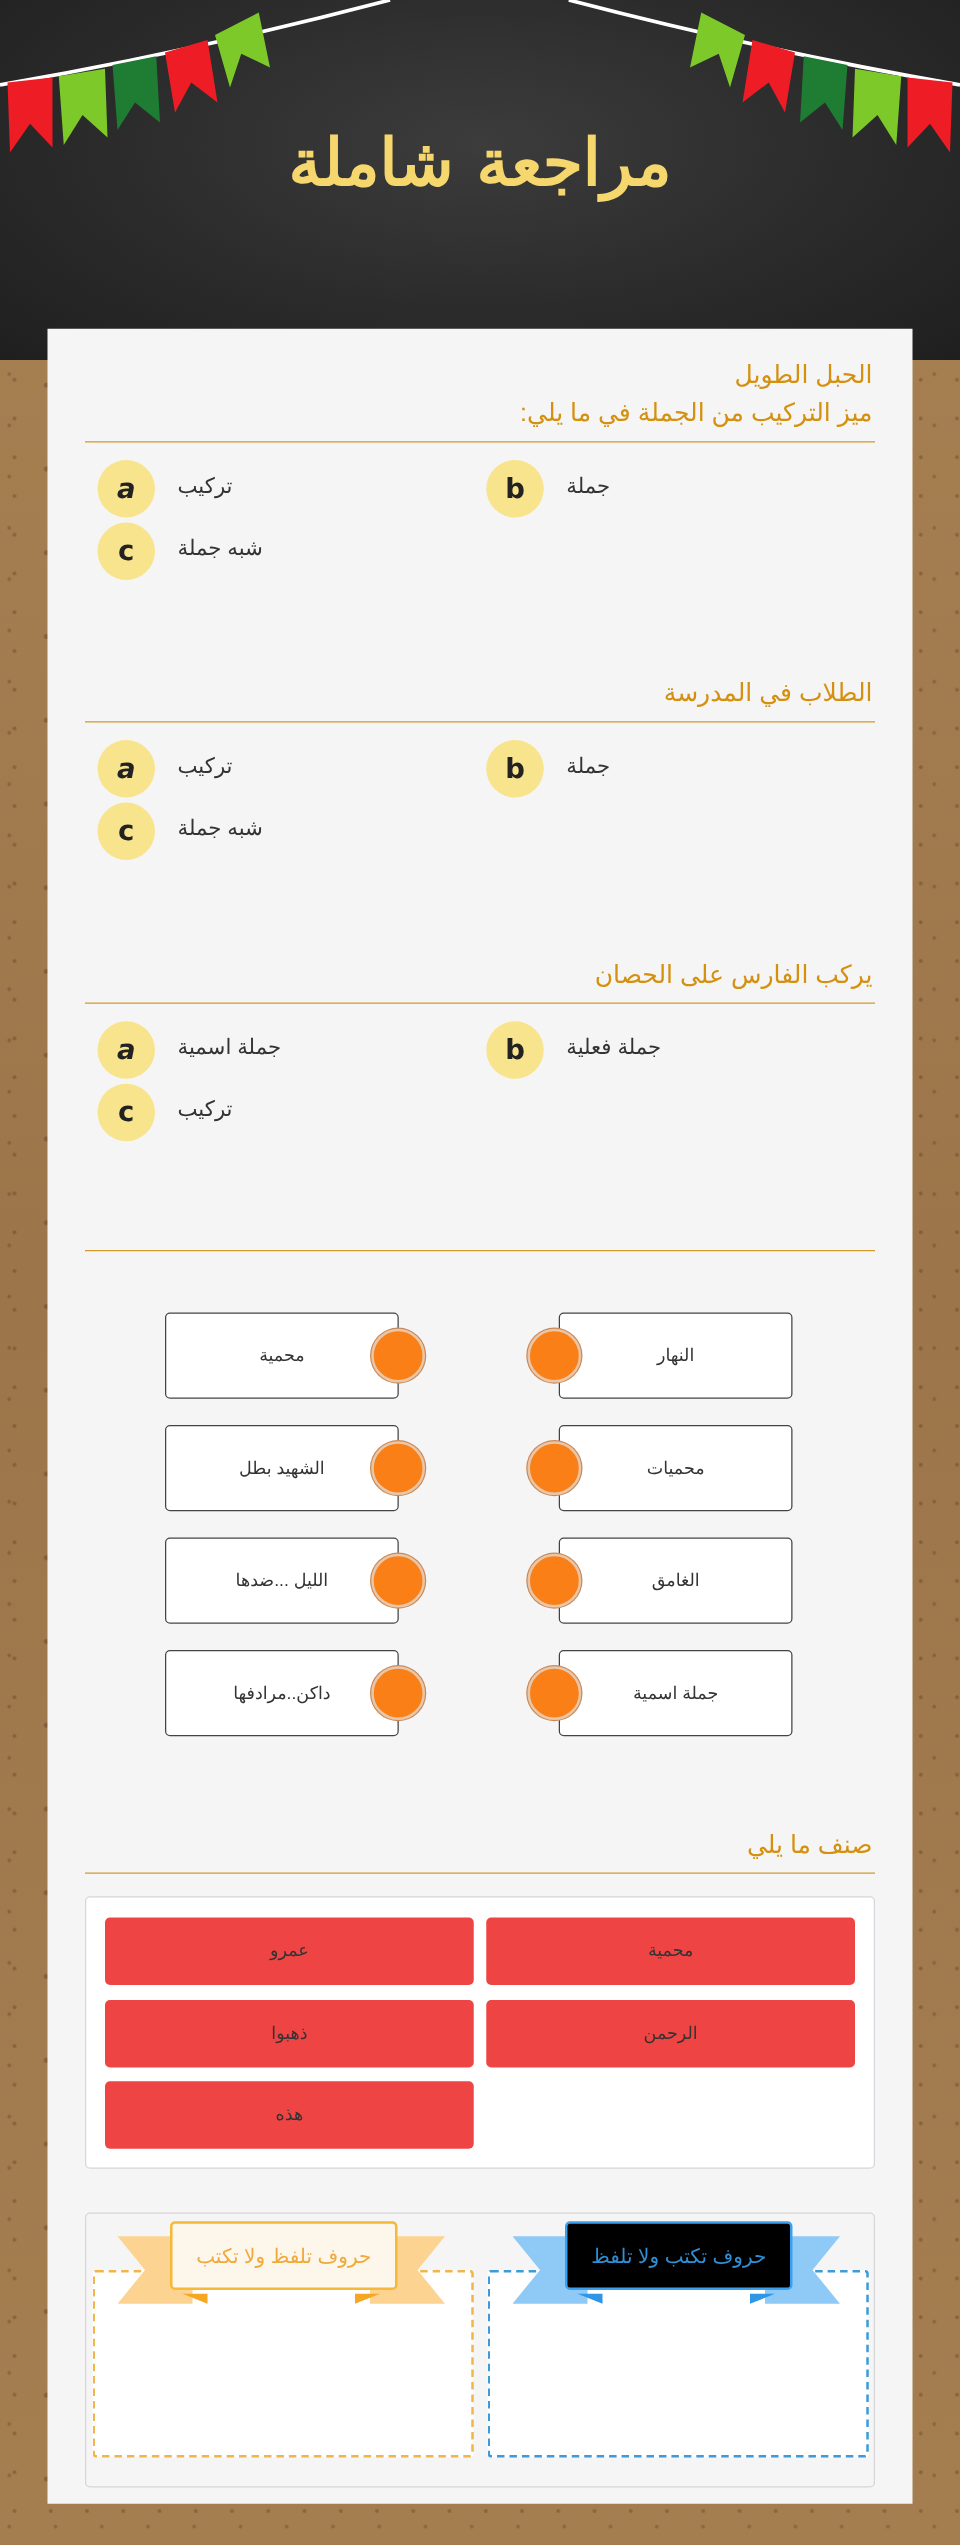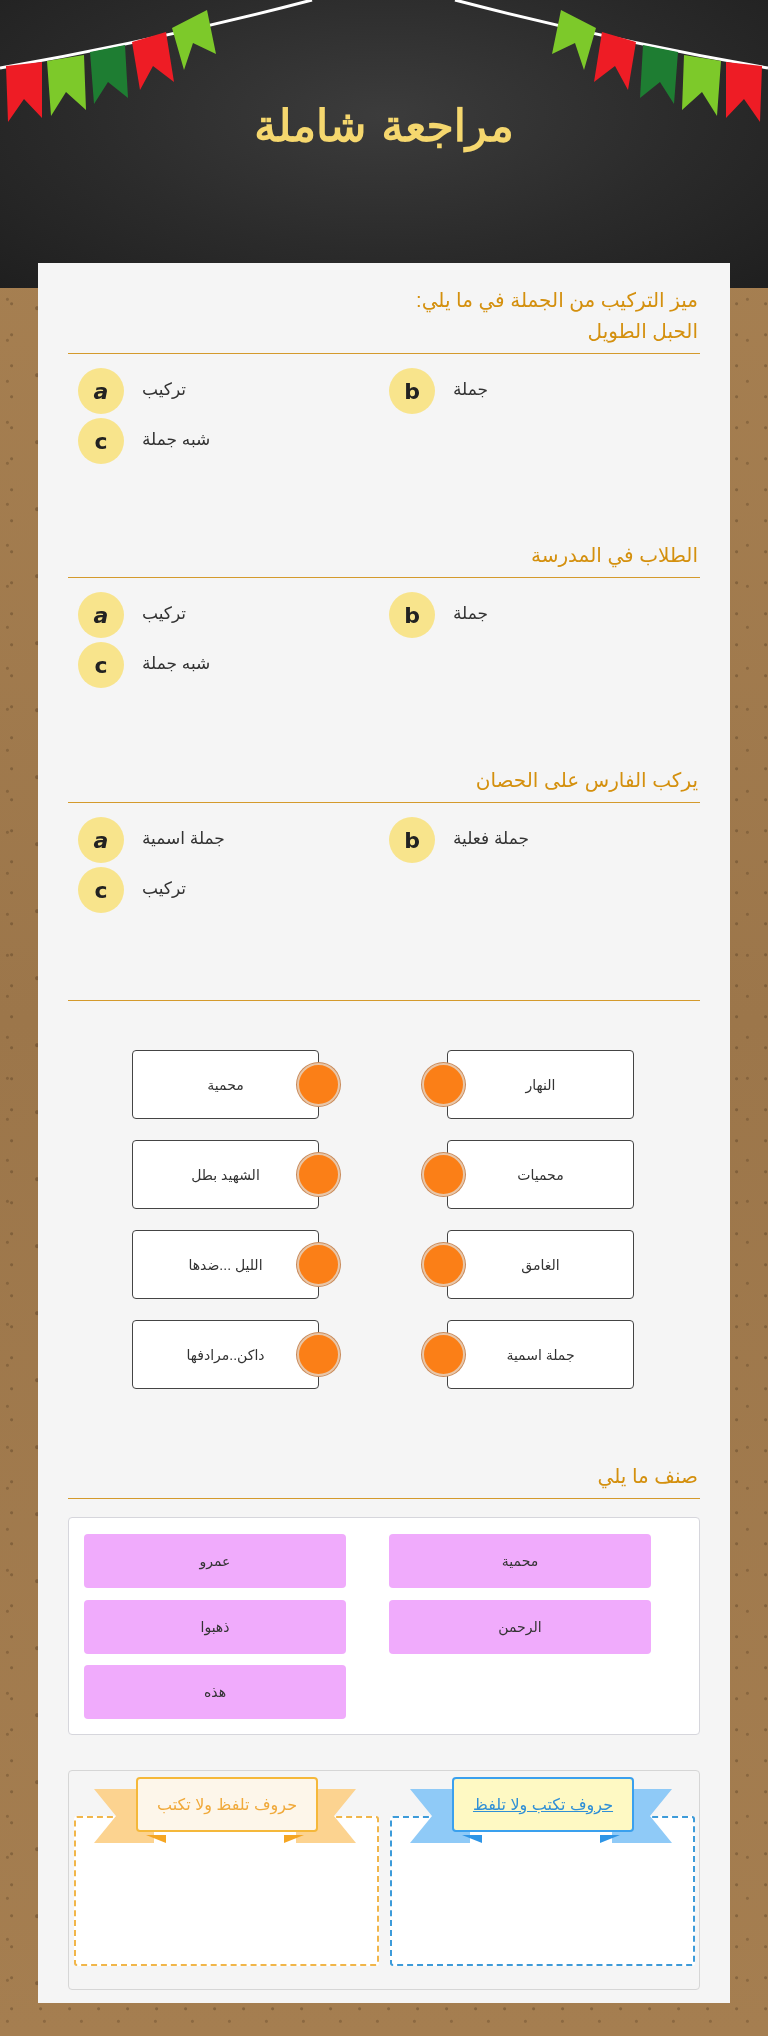--- a/index.html
+++ b/index.html
@@ -17,21 +17,21 @@
   }
   .chalkboard {
     position: absolute; left: 0; top: 0; width: 768px; height: 288px;
     background: radial-gradient(ellipse at 50% 40%, #3c3c3c 0%, #2b2b2b 55%, #1f1f1f 100%);
     overflow: hidden;
   }
   .bunting { position: absolute; left: 0; top: 0; width: 768px; height: 130px; }
   .page-title {
     position: absolute; left: 0; right: 0; top: 100px;
     text-align: center; color: #f5d76e;
-    font-family: "DejaVu Serif", serif; font-size: 44px; font-weight: bold;
+    font-family: "DejaVu Serif", serif; font-size: 52px; font-weight: bold;
     direction: rtl;
   }
   .card {
     position: absolute; left: 38px; top: 263px; width: 692px; height: 1740px;
     background: #f5f5f5;
   }
   .section { position: absolute; left: 30px; width: 632px; }
   .q-heading {
     direction: rtl; text-align: right; color: #d4900e;
     font-size: 20px; line-height: 31px; padding-right: 2px;
@@ -54,38 +54,38 @@
   }
   .match-dot {
     position: absolute; width: 43px; height: 43px; border-radius: 50%;
     background: #fb7f17; border: 2px solid #e8c6a8; box-shadow: 0 0 0 1px #c98a5a;
   }
   
   .classify-box {
     position: absolute; background: #fff; border: 1px solid #d6d6dc; border-radius: 4px;
   }
   .classify-item {
-    position: absolute; width: 262px; height: 54px; background: #f0abfc; border-radius: 4px;
+    position: absolute; width: 295px; height: 54px; background: #ef4444; border-radius: 4px;
     display: flex; align-items: center; justify-content: center;
-    font-size: 14px; color: #333; direction: rtl;
+    font-size: 14px; color: #333; direction: rtl; font-family: Liberation Serif, serif;
   }
   .bins-box {
     position: absolute; background: #f5f5f5; border: 1px solid #d6d6d6; border-radius: 4px;
   }
   .bin { position: absolute; background: #fff; border-radius: 3px; }
   .bin.orange { border: 2px dashed #f1b64a; }
   .bin.blue { border: 2px dashed #3d9bd9; }
   .ribbon-wing { position: absolute; }
   .ribbon-label {
     position: absolute; height: 55px; border-radius: 4px;
     display: flex; align-items: center; justify-content: center;
     font-size: 16px; direction: rtl;
   }
   .ribbon-label.orange { background: #fdf6ea; border: 2px solid #f5b83a; color: #f0a93a; }
-  .ribbon-label.blue { background: #fef9c3; border: 2px solid #3aa0ee; color: #2f8fd6; text-decoration: underline; }
+  .ribbon-label.blue { background: #000000; border: 2px solid #3aa0ee; color: #2f8fd6; }
 </style>
 </head>
 <body>
 
 <div class="chalkboard">
   <svg class="bunting" viewBox="0 0 768 130">
     <path d="M0 68 Q160 40 312 0" stroke="#fff" stroke-width="3" fill="none"></path>
     <path d="M768 68 Q608 40 455 0" stroke="#fff" stroke-width="3" fill="none"></path>
 
     <polygon points="6,66 42,62 42,118 24,99 8,122" fill="#ee1c25"></polygon>
@@ -99,22 +99,22 @@
     <polygon points="678,52 643,45 640,98 660,82 674,104" fill="#1e7d32"></polygon>
     <polygon points="636,42 602,32 594,82 615,66 628,90" fill="#ee1c25"></polygon>
     <polygon points="596,28 561,10 552,54 575,43 584,70" fill="#7dc92a"></polygon>
   </svg>
   <div class="page-title">مراجعة شاملة</div>
 </div>
 
 <div class="card">
 
   <div class="section" style="top:22px;">
+    <div class="q-heading">الحبل الطويل</div>
     <div class="q-heading">ميز التركيب من الجملة في ما يلي:</div>
-    <div class="q-heading">الحبل الطويل</div>
     <div class="q-divider"></div>
     <div class="options" style="margin-top:14px;">
       <div class="opt" style="left:10px; top:0;">
         <div class="opt-circle italic">a</div>
         <div class="opt-text">تركيب</div>
       </div>
       <div class="opt" style="left:321px; top:0;">
         <div class="opt-circle">b</div>
         <div class="opt-text">جملة</div>
       </div>

